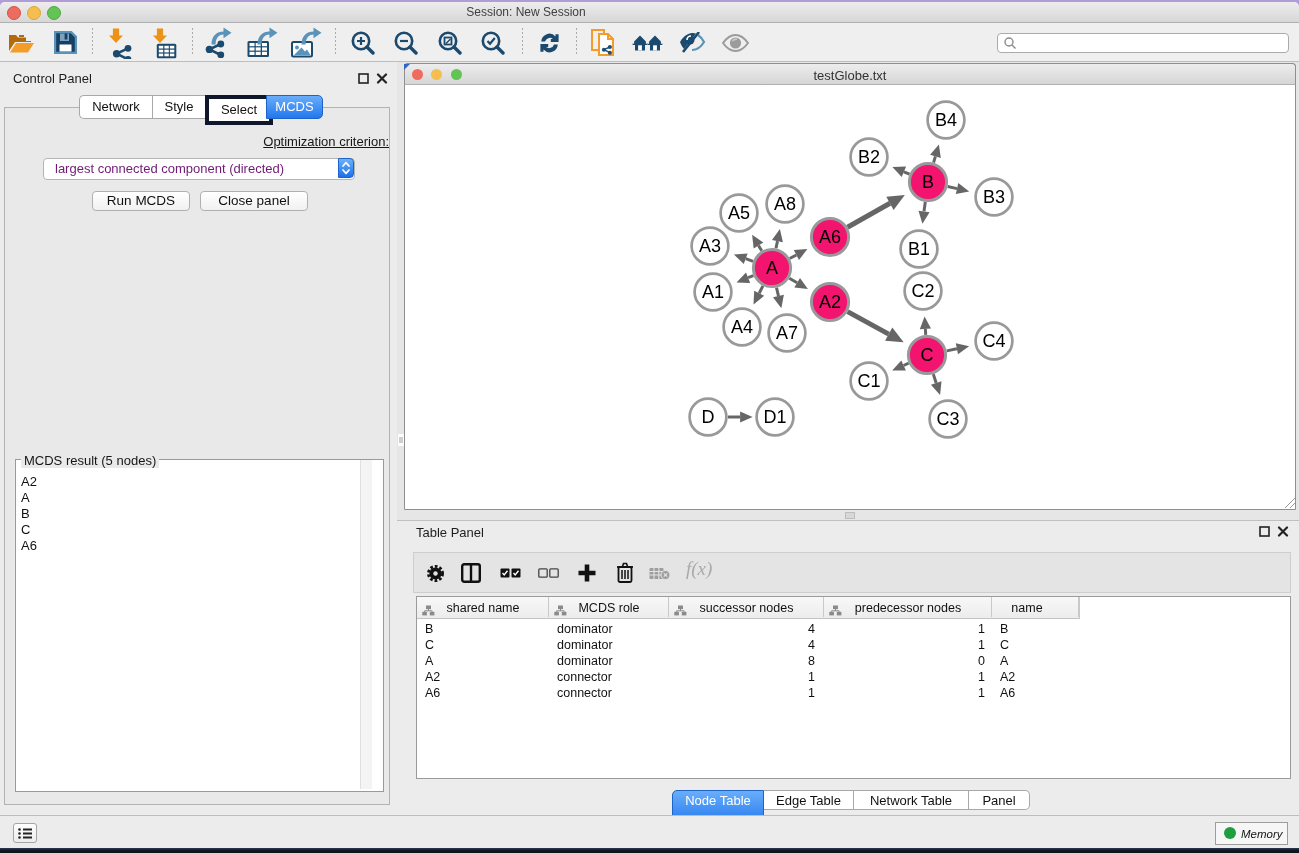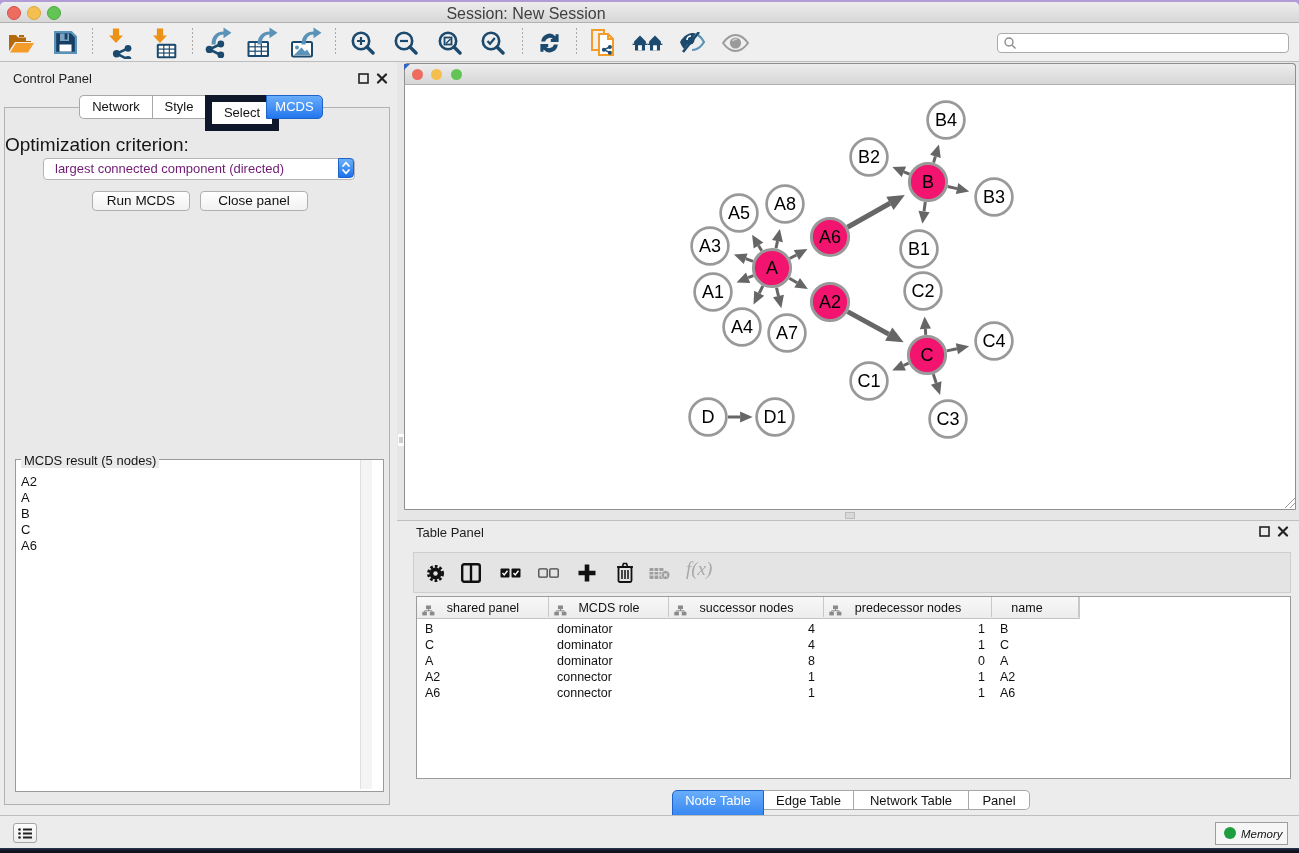--- a/index.html
+++ b/index.html
@@ -13,21 +13,21 @@
 <div class="abs" style="left:0;top:0;width:1299px;height:853px;background:#b29cd8;">
 
 <div class="abs" style="left:0;top:848px;width:1299px;height:5px;background:linear-gradient(#2c3a58,#131722 45%,#0e1118);"></div>
 
 <div class="abs" style="left:0;top:2px;width:1299px;height:846px;background:#ececec;border-radius:5px 5px 0 0;"></div>
 
 <div class="abs" style="left:0;top:2px;width:1299px;height:20px;background:linear-gradient(#ededed,#d7d7d7);border-bottom:1px solid #b1b1b1;border-radius:5px 5px 0 0;"></div>
 <div class="abs tl" style="left:7px;top:6px;background:#ed6b5f;border:0.5px solid #d35249;"></div>
 <div class="abs tl" style="left:27px;top:6px;background:#f5bf4f;border:0.5px solid #dea737;"></div>
 <div class="abs tl" style="left:47px;top:6px;background:#62c454;border:0.5px solid #51a73f;"></div>
-<div class="abs" style="left:0;top:5px;width:1052px;text-align:center;font-size:16px;color:#404040;">Session: New Session</div>
+<div class="abs" style="left:0;top:5px;width:1052px;text-align:center;font-size:12px;color:#404040;">Session: New Session</div>
 
 <div class="abs" style="left:0;top:23px;width:1299px;height:38px;background:#efefef;border-bottom:1px solid #bdbdbd;"></div>
 <div class="abs" style="left:92px;top:28px;width:1px;height:28px;background-image:linear-gradient(#aaa 40%,transparent 40%);background-size:1px 4px;"></div>
 <div class="abs" style="left:192px;top:28px;width:1px;height:28px;background-image:linear-gradient(#aaa 40%,transparent 40%);background-size:1px 4px;"></div>
 <div class="abs" style="left:335px;top:28px;width:1px;height:28px;background-image:linear-gradient(#aaa 40%,transparent 40%);background-size:1px 4px;"></div>
 <div class="abs" style="left:522px;top:28px;width:1px;height:28px;background-image:linear-gradient(#aaa 40%,transparent 40%);background-size:1px 4px;"></div>
 <div class="abs" style="left:576px;top:28px;width:1px;height:28px;background-image:linear-gradient(#aaa 40%,transparent 40%);background-size:1px 4px;"></div>
 <svg class="abs" style="left:8px;top:32px" width="27" height="21">
 <path d="M1 3 L8 3 L10 5.5 L18 5.5 L18 9 L23 9 L23 10 L7 10 L1 19 Z" fill="#b26a0b"></path>
 <path d="M11 3 L16 3 L16 5 L11 5 Z" fill="#b26a0b"></path>
@@ -165,24 +165,24 @@
 
 <svg class="abs" style="left:358px;top:73px" width="32" height="12">
  <rect x="1" y="1" width="9" height="9" fill="none" stroke="#222" stroke-width="1.6"></rect>
  <path d="M20 1.5 L28 9.5 M28 1.5 L20 9.5" stroke="#222" stroke-width="2.2" stroke-linecap="round"></path>
 </svg>
 
 <div class="abs" style="left:4px;top:107px;width:384px;height:696px;background:#e9e9e9;border:1px solid #b2b2b2;"></div>
 
 <div class="abs" style="left:79px;top:95px;width:72px;height:22px;background:#fff;border:1px solid #a8a8a8;border-right:none;border-radius:5px 0 0 5px;text-align:center;font-size:13px;color:#111;line-height:22px;">Network</div>
 <div class="abs" style="left:152px;top:95px;width:52px;height:22px;background:#fff;border:1px solid #a8a8a8;border-right:none;text-align:center;font-size:13px;color:#111;line-height:22px;">Style</div>
-<div class="abs" style="left:205px;top:95px;width:60px;height:22px;background:#fff;border:7px solid #0f172a;text-align:center;font-size:13px;color:#111;line-height:22px;">Select</div>
+<div class="abs" style="left:205px;top:95px;width:60px;height:22px;background:#fff;border:4px solid #0f172a;text-align:center;font-size:13px;color:#111;line-height:22px;">Select</div>
 <div class="abs" style="left:266px;top:95px;width:55px;height:22px;background:linear-gradient(#69aefb,#2377ee);border:1px solid #1e63c8;border-radius:0 5px 5px 0;text-align:center;font-size:13px;color:#fff;line-height:22px;">MCDS</div>
 
-<div class="abs" style="left:5px;top:134px;width:384px;text-align:left;font-size:19px;color:#161616;">Optimization criterion:</div>
+<div class="abs" style="left:5px;top:134px;width:384px;text-align:right;font-size:13px;color:#161616;text-decoration:underline;">Optimization criterion:</div>
 
 <div class="abs" style="left:43px;top:158px;width:310px;height:20px;background:#fff;border:1px solid #b5b5b5;border-radius:4px;"></div>
 <div class="abs" style="left:55px;top:161px;font-size:13px;color:#701a75;">largest connected component (directed)</div>
 <div class="abs" style="left:338px;top:158px;width:16px;height:20px;background:linear-gradient(#6cb1fb,#1c72ec);border:1px solid #1e63c8;border-radius:0 4px 4px 0;box-sizing:border-box;"></div>
 <svg class="abs" style="left:340px;top:160px" width="12" height="16">
  <path d="M3 6 L6 2.6 L9 6" fill="none" stroke="#fff" stroke-width="1.7" stroke-linejoin="round" stroke-linecap="round"></path>
  <path d="M3 10 L6 13.4 L9 10" fill="none" stroke="#fff" stroke-width="1.7" stroke-linejoin="round" stroke-linecap="round"></path>
 </svg>
 
 <div class="abs" style="left:92px;top:191px;width:96px;height:18px;background:linear-gradient(#ffffff,#f1f1f1);border:1px solid #b0b0b0;border-radius:4px;text-align:center;font-size:13.5px;color:#111;line-height:18px;">Run MCDS</div>
@@ -193,20 +193,21 @@
 <div class="abs" style="left:360px;top:460px;width:11px;height:329px;background:#f4f4f4;border-left:1px solid #e0e0e0;"></div>
 <div class="abs" style="left:21px;top:474px;font-size:13px;color:#111;line-height:16px;">A2<br>A<br>B<br>C<br>A6</div>
 
 <div class="abs" style="left:397px;top:62px;width:902px;height:458px;background:#e6e6e6;"></div>
 
 <div class="abs" style="left:404px;top:63px;width:892px;height:447px;background:#fff;border:1px solid #8f8f8f;border-radius:4px 4px 0 0;box-sizing:border-box;"></div>
 <div class="abs" style="left:404px;top:63px;width:892px;height:22px;background:linear-gradient(#ededed,#d6d6d6);border:1px solid #8f8f8f;border-bottom:1px solid #b0b0b0;border-radius:4px 4px 0 0;box-sizing:border-box;"></div>
 <div class="abs tl" style="left:412px;top:69px;width:11px;height:11px;background:#ed6b5f;"></div>
 <div class="abs tl" style="left:431px;top:69px;width:11px;height:11px;background:#f5bf4f;"></div>
 <div class="abs tl" style="left:451px;top:69px;width:11px;height:11px;background:#62c454;"></div>
+<div class="abs" style="left:404px;top:68px;width:892px;text-align:center;font-size:13px;color:#333;">testGlobe.txt</div>
 <svg class="abs" style="left:404px;top:64px" width="6" height="6">
       <path d="M0 0 L6 0 L0 6 Z" fill="#3465c0"></path>
     </svg>
 
 <svg class="abs" style="left:1284px;top:497px" width="12" height="12">
  <path d="M11 1 L1 11 M11 6 L6 11" stroke="#9a9a9a" stroke-width="1"></path>
 </svg>
 
 <svg width="891" height="423" style="position:absolute;left:405px;top:86px">
 <line x1="348.1" y1="175.3" x2="340.7" y2="172.7" stroke="#666" stroke-width="3.0"></line>
@@ -349,21 +350,21 @@
 
 <div class="abs" style="left:416px;top:596px;width:875px;height:183px;background:#fff;border:1px solid #9b9b9b;box-sizing:border-box;"></div>
 <div class="abs" style="left:417px;top:597px;width:662px;height:21px;background:linear-gradient(#f8f8f8,#ececec);border-bottom:1px solid #c3c3c3;border-right:1px solid #c9c9c9;"></div>
 <div class="abs" style="left:417px;top:597px;width:131px;height:20px;border-right:1px solid #c9c9c9;"></div>
 <div class="abs" style="left:422px;top:601px;"><svg width="13" height="11" style="vertical-align:-1px">
         <rect x="4" y="0.5" width="5" height="3.6" fill="#8a8a8a"></rect>
         <rect x="0.3" y="6.8" width="4.6" height="3.6" fill="#8a8a8a"></rect>
         <rect x="7.8" y="6.8" width="4.6" height="3.6" fill="#8a8a8a"></rect>
         <path d="M6.5 4 V6 M2.6 6.8 V5.8 H10.1 V6.8" stroke="#8a8a8a" stroke-width="1" fill="none"></path>
       </svg></div>
-<div class="abs" style="left:417px;top:601px;width:132px;text-align:center;font-size:12.5px;color:#111;">shared panel</div>
+<div class="abs" style="left:417px;top:601px;width:132px;text-align:center;font-size:12.5px;color:#111;">shared name</div>
 <div class="abs" style="left:549px;top:597px;width:119px;height:20px;border-right:1px solid #c9c9c9;"></div>
 <div class="abs" style="left:554px;top:601px;"><svg width="13" height="11" style="vertical-align:-1px">
         <rect x="4" y="0.5" width="5" height="3.6" fill="#8a8a8a"></rect>
         <rect x="0.3" y="6.8" width="4.6" height="3.6" fill="#8a8a8a"></rect>
         <rect x="7.8" y="6.8" width="4.6" height="3.6" fill="#8a8a8a"></rect>
         <path d="M6.5 4 V6 M2.6 6.8 V5.8 H10.1 V6.8" stroke="#8a8a8a" stroke-width="1" fill="none"></path>
       </svg></div>
 <div class="abs" style="left:549px;top:601px;width:120px;text-align:center;font-size:12.5px;color:#111;">MCDS role</div>
 <div class="abs" style="left:669px;top:597px;width:154px;height:20px;border-right:1px solid #c9c9c9;"></div>
 <div class="abs" style="left:674px;top:601px;"><svg width="13" height="11" style="vertical-align:-1px">

